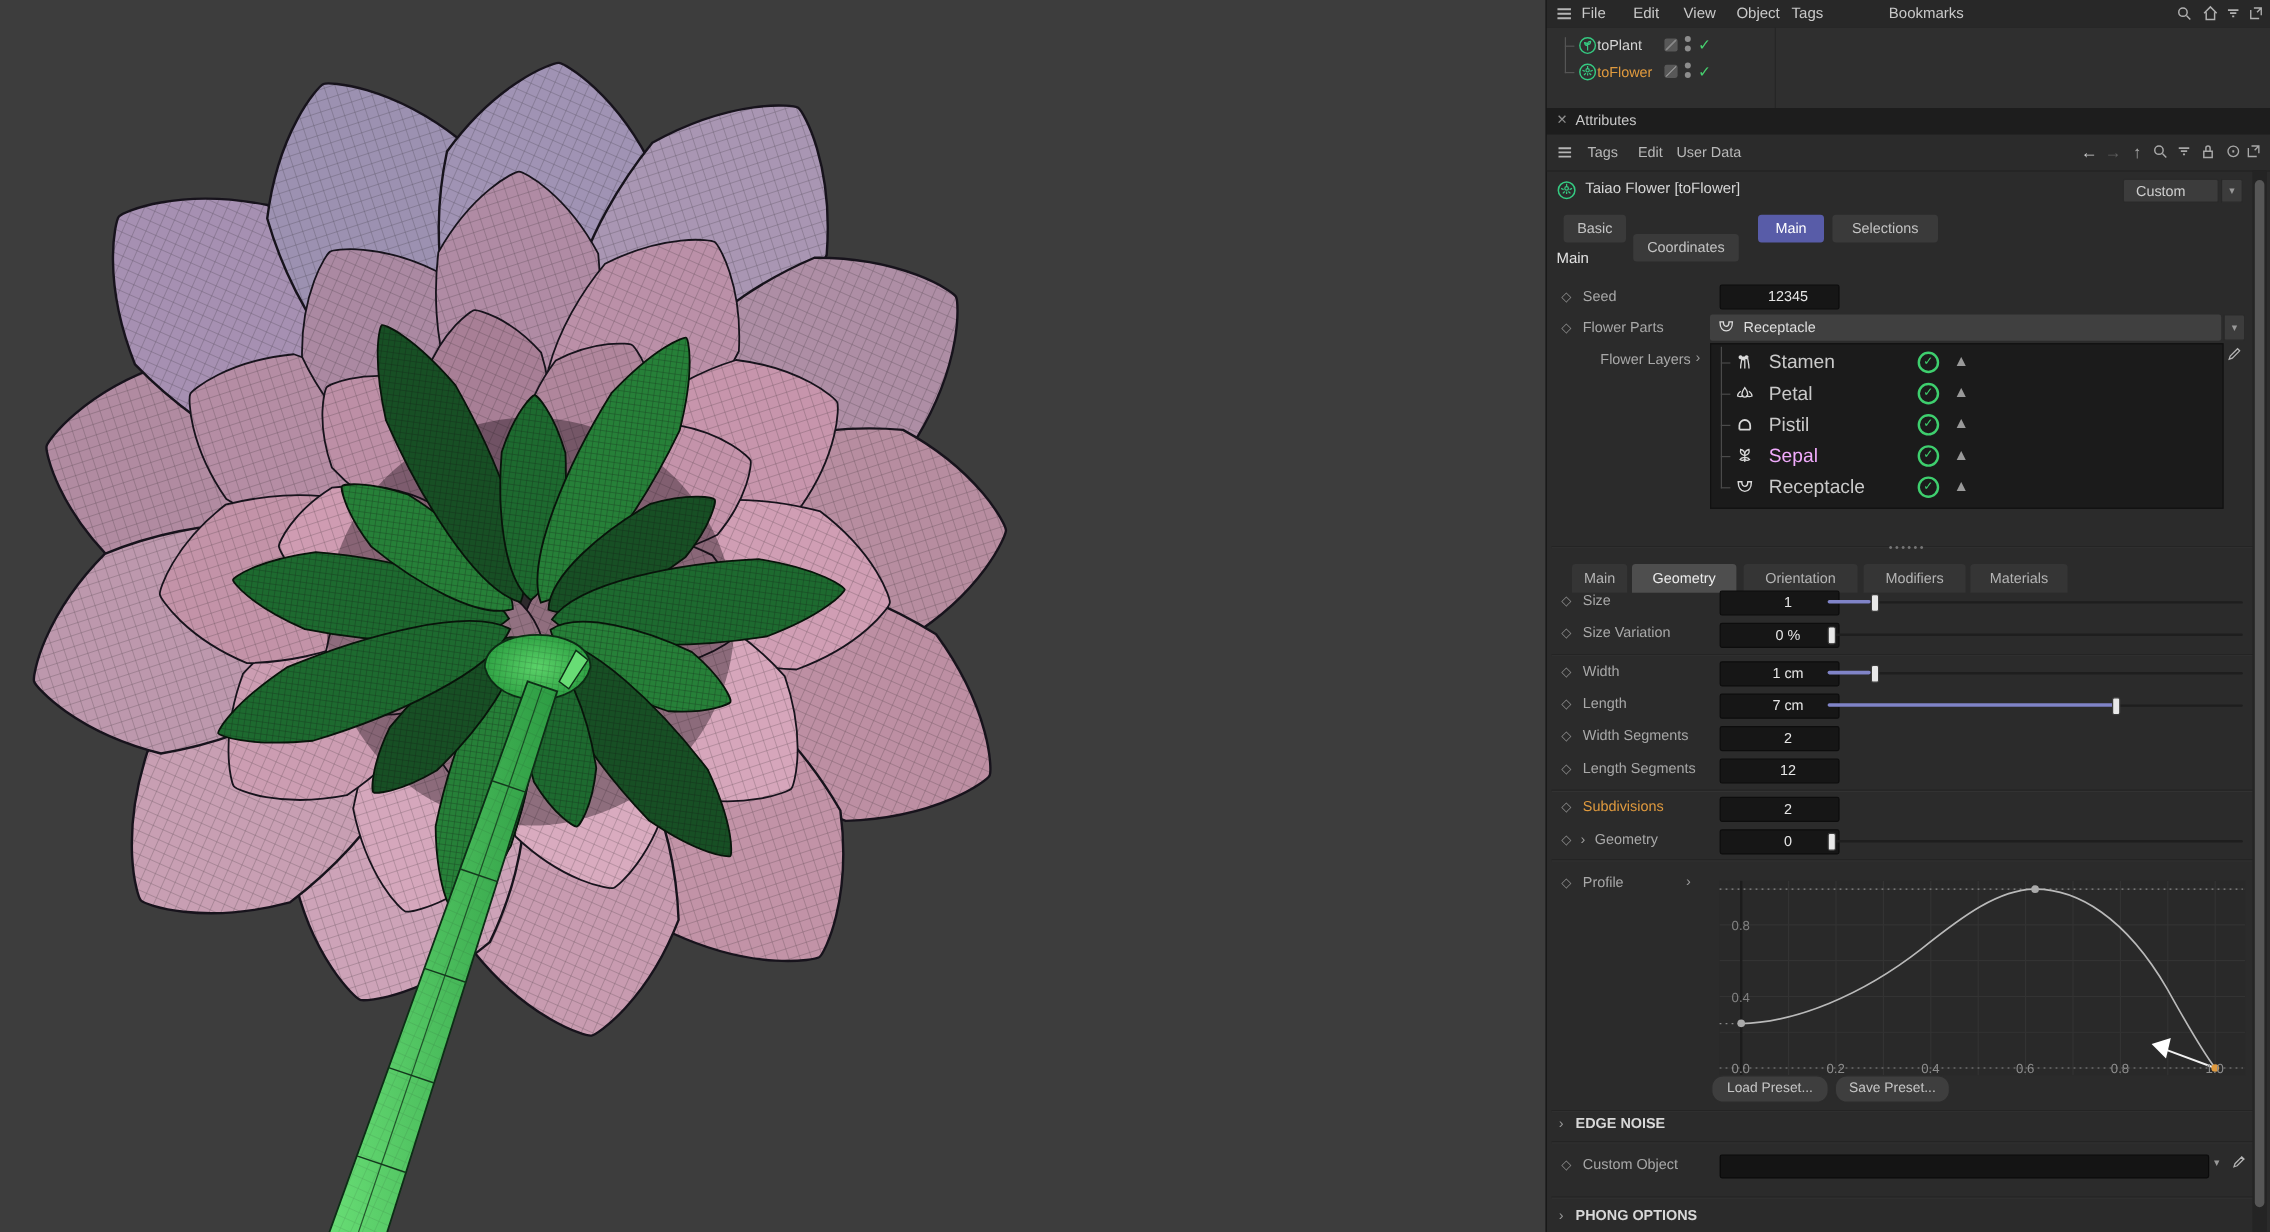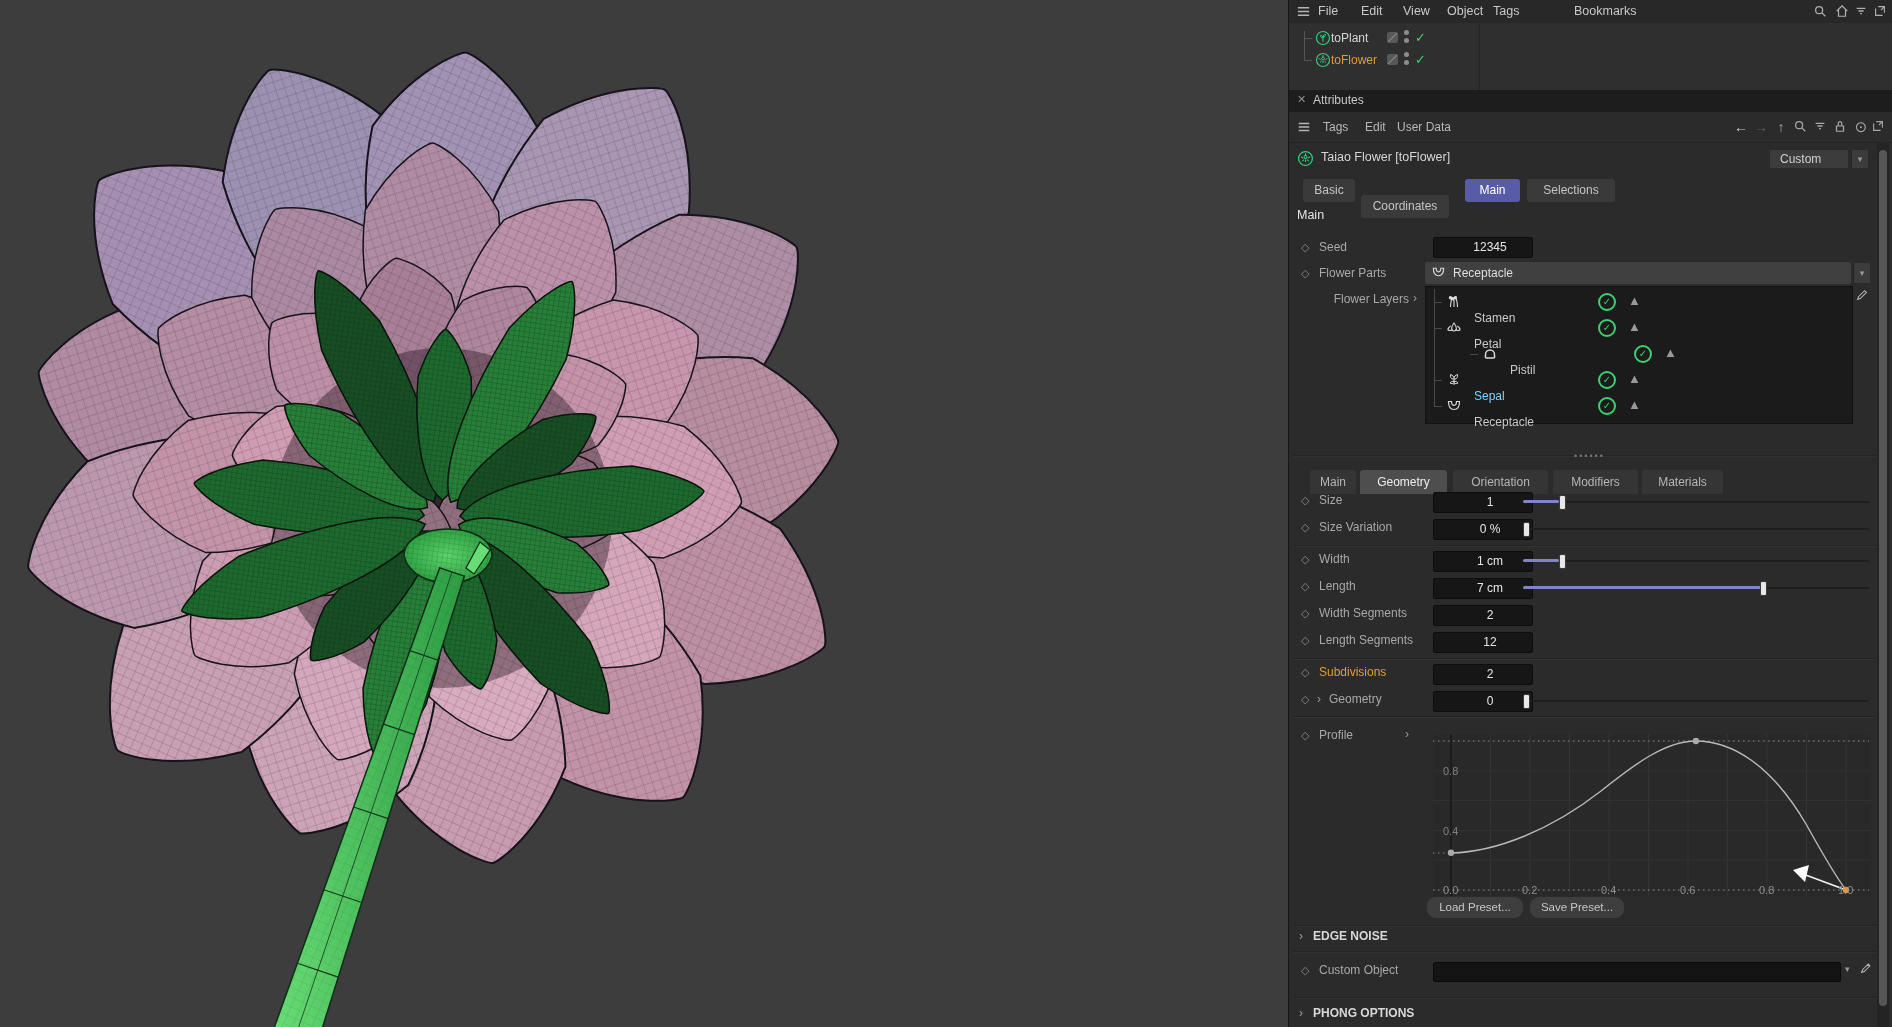--- a/index.html
+++ b/index.html
@@ -44,22 +44,22 @@
   .plabel.mod{color:#e09a3e;}
   .inputbox{position:absolute;width:84px;height:19px;background:#161616;border:1px solid #0d0d0d;border-radius:2px;
     color:#e6e6e6;font-size:12px;text-align:center;line-height:19px;padding-left:14px;}
   .slider{position:absolute;width:346px;height:19px;}
   .slider .track{position:absolute;left:0;top:9px;width:100%;height:2px;background:#1e1e1e;border-radius:1px;}
   .slider .fill{position:absolute;left:0;top:8px;height:3px;background:#8084c8;border-radius:2px;}
   .slider .handle{position:absolute;top:3px;width:5px;height:13px;background:#e8e8e8;border-radius:2px;border:1px solid #3a3a3a;}
   .divline{position:absolute;left:4px;width:592px;height:1px;background:#242424;border-bottom:1px solid #323232;}
   .layerlist{position:absolute;background:#1b1b1b;border:1px solid #111;}
   .layerrow{position:absolute;left:0;width:100%;height:26px;}
-  .layerrow .nm{position:absolute;left:48px;top:16px;height:26px;line-height:26px;font-size:12px;color:#c9c9c9;}
-  .layerrow .nm.sel{color:#7dd3fc;}
+  .layerrow .nm{position:absolute;left:48px;top:1px;height:26px;line-height:26px;font-size:16px;color:#c9c9c9;}
+  .layerrow .nm.sel{color:#f0abfc;}
   .ccheck{position:absolute;width:14px;height:14px;border:2px solid #3ecf6e;border-radius:50%;color:#3ecf6e;
     font-size:10px;font-weight:bold;text-align:center;line-height:14px;}
   .tri{position:absolute;color:#9a9a9a;font-size:13px;}
   .chev{position:absolute;color:#9a9a9a;font-size:12px;}
   .btn{position:absolute;height:21px;line-height:21px;background:#3e3e3e;border:1px solid #2c2c2c;border-radius:10px;
     color:#c6c6c6;font-size:11.5px;text-align:center;cursor:default;}
   .secthead{position:absolute;font-size:12px;font-weight:bold;color:#d8d8d8;}
   .scrolltrack{position:absolute;left:588px;top:142px;width:12px;height:885px;background:#242424;}
   .scrollthumb{position:absolute;left:590px;top:150px;width:8px;height:856px;background:#565656;border-radius:4px;}
   svg{display:block;}
@@ -365,21 +365,21 @@
             <span class="micon" style="left: 20px; top: 5px;">
               <svg width="16" height="16" viewBox="0 0 16 16">
                 <path d="M8 3c-1.6 2-2.4 4-2.4 5.6A2.4 2.4 0 0 0 8 11a2.4 2.4 0 0 0 2.4-2.4C10.4 7 9.6 5 8 3z" fill="none" stroke="#d9d9d9" stroke-width="1.1"></path>
                 <path d="M4.6 6C3 7 2 8.5 2 10c1.8.8 3.6.6 4.8-.4M11.4 6C13 7 14 8.5 14 10c-1.8.8-3.6.6-4.8-.4" fill="none" stroke="#d9d9d9" stroke-width="1.1"></path>
               </svg>
             </span>
             <span class="nm">Petal</span>
             <span class="ccheck" style="left: 172px; top: 4px;">✓</span>
             <span class="tri" style="left: 202px; top: 4px;">▲</span>
           </div>
-          <div class="layerrow" style="top: 54px; margin-left: 36px;">
+          <div class="layerrow" style="top: 54px;">
             <div class="treeline" style="left: 8px; top: 13px; width: 8px; height: 1px; background: rgb(74, 74, 74);"></div>
             <span class="micon" style="left: 20px; top: 5px;">
               <svg width="16" height="16" viewBox="0 0 16 16">
                 <path d="M3.5 12V8.5a4.5 4.5 0 0 1 9 0V12" fill="none" stroke="#d9d9d9" stroke-width="1.5"></path>
                 <path d="M3.5 12h9" fill="none" stroke="#d9d9d9" stroke-width="1.5"></path>
               </svg>
             </span>
             <span class="nm">Pistil</span>
             <span class="ccheck" style="left: 172px; top: 4px;">✓</span>
             <span class="tri" style="left: 202px; top: 4px;">▲</span>

